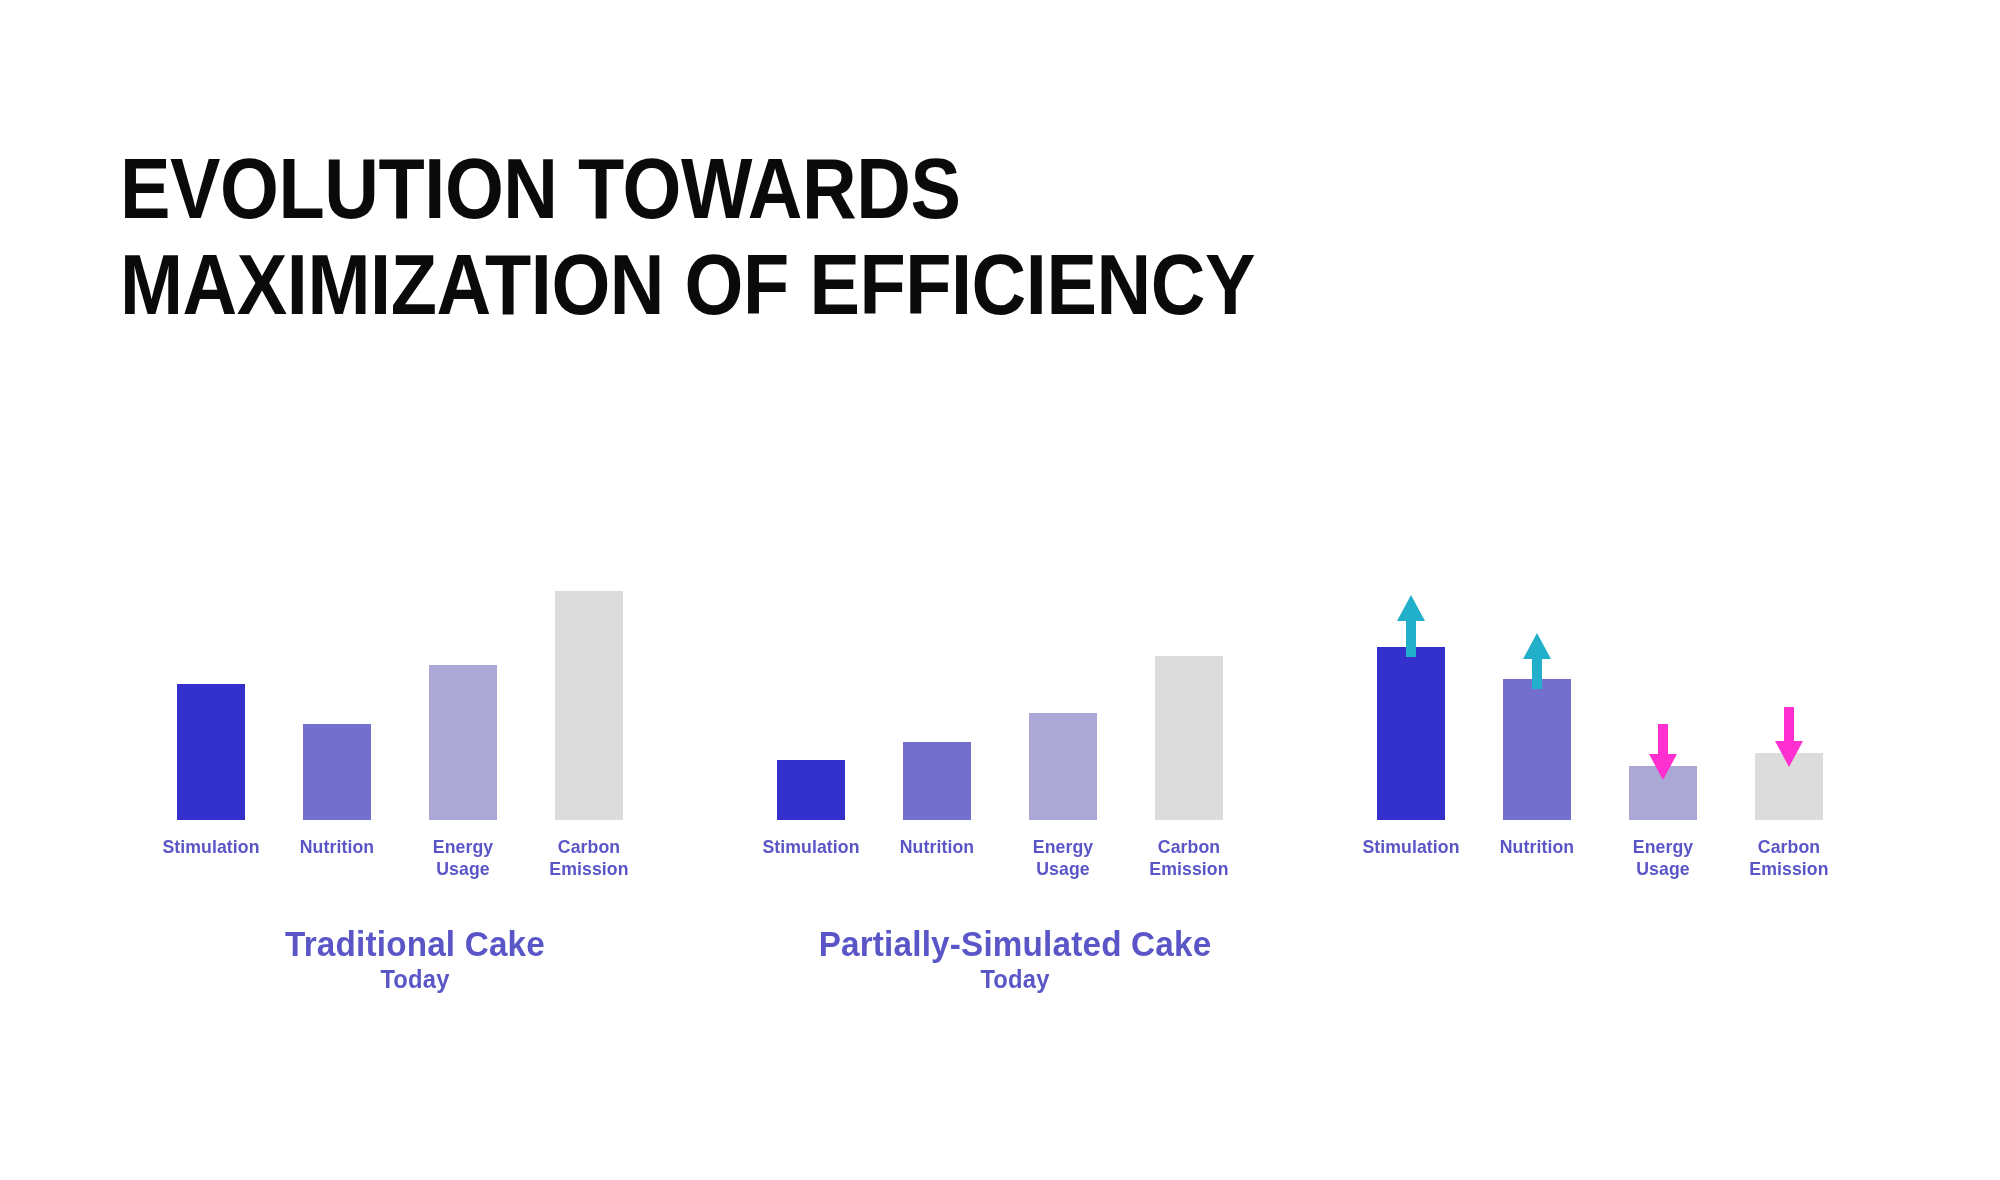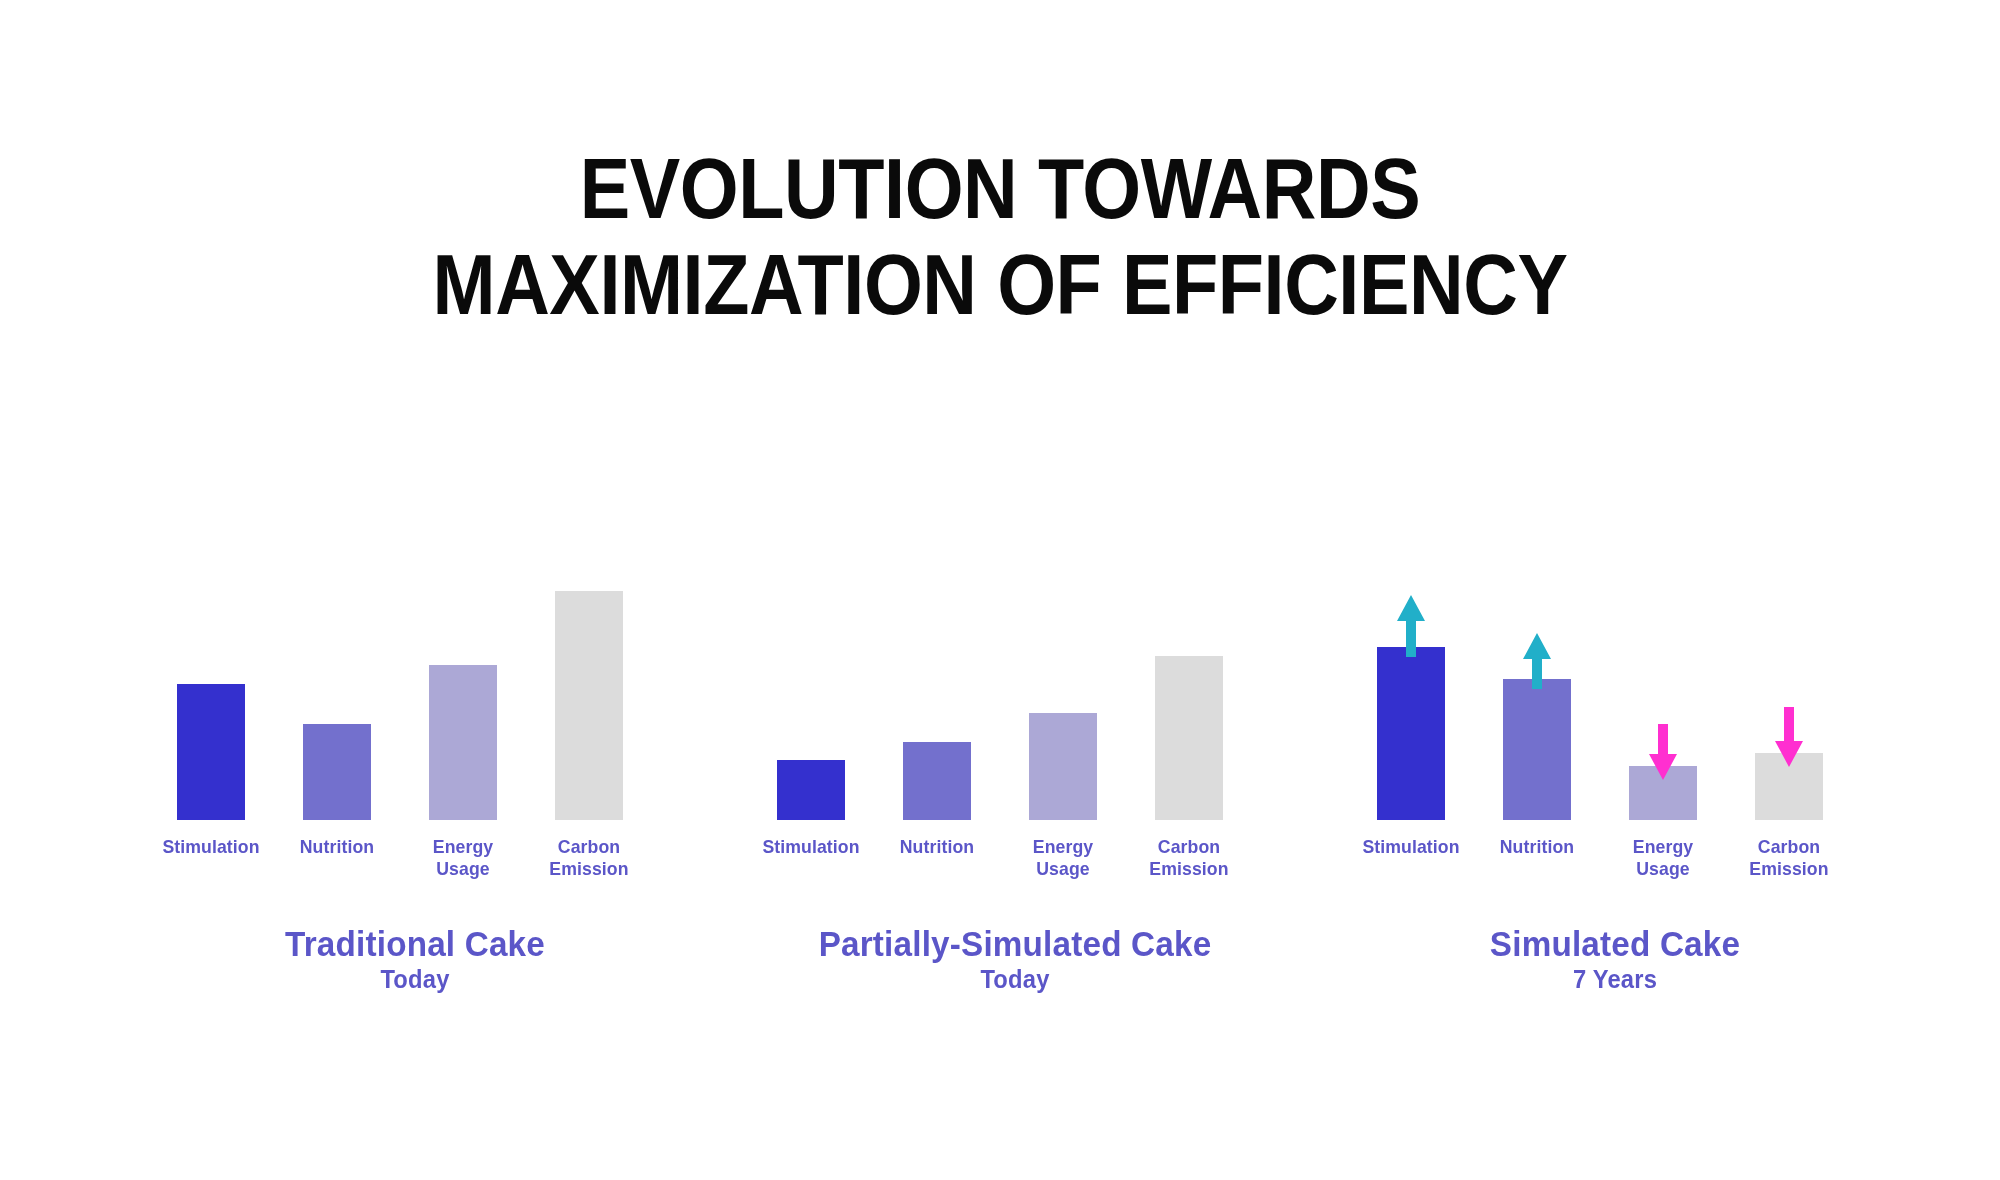--- a/index.html
+++ b/index.html
@@ -14,21 +14,21 @@
     overflow: hidden;
     position: relative;
   }
 
   
   #title-block {
     position: absolute;
     top: 140px;
     left: 0;
     width: 2000px;
-    text-align: center;
+    text-align: left;
   }
   .title-line {
     font-family: "Liberation Sans Narrow", "Liberation Sans", sans-serif;
     font-weight: 700;
     font-size: 86px;
     line-height: 1.12;
     letter-spacing: -0.5px;
     color: #0a0a0a;
     transform: scaleX(0.88);
     transform-origin: center center;
@@ -249,18 +249,14 @@
               <path d="M15,60 L1,34 L10,34 L10,0 L20,0 L20,34 L29,34 Z" fill="#ff2fd0"></path>
             </svg>
           </div>
           <div class="bar" style="height: 67px; background: rgb(220, 220, 220);"></div>
           <div class="bar-label">
             <div>Carbon</div>
             <div>Emission</div>
           </div>
         </div>
       </div>
-      <div class="caption">
-        <div class="caption-title">Simulated Cake</div>
-        <div class="caption-sub">7 Years</div>
-      </div>
     </div>
   </div>
 
 </body></html>

